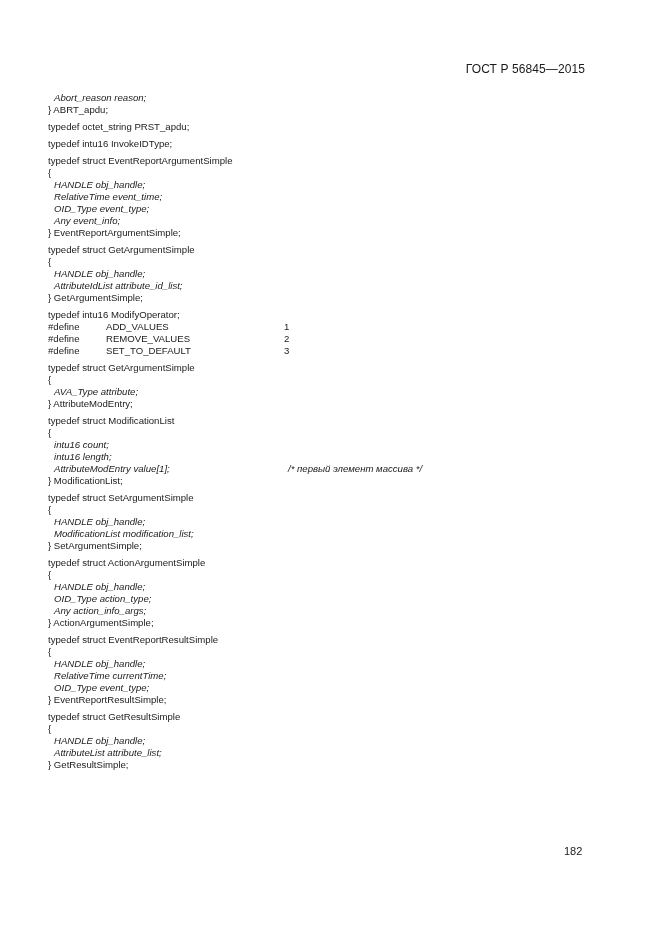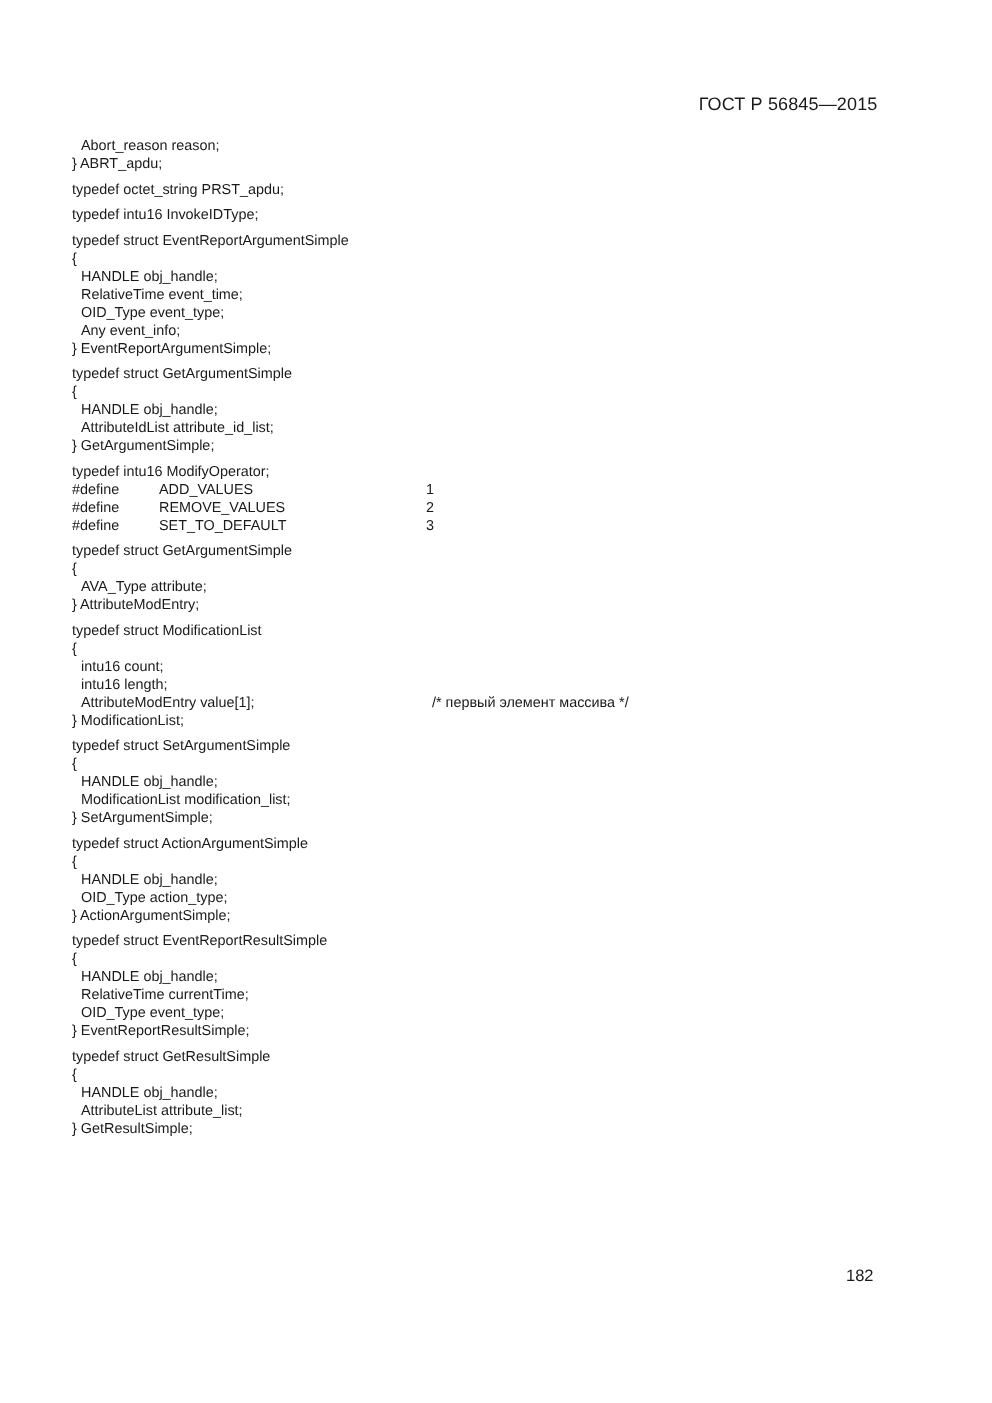--- a/index.html
+++ b/index.html
@@ -2,21 +2,21 @@
 <html><head>
 <meta charset="utf-8">
 <style>
   html, body { margin: 0; padding: 0; background: #ffffff; }
   body { width: 661px; height: 935px; position: relative; overflow: hidden;
          font-family: "Liberation Sans", sans-serif; color: #1a1a1a; }
   .header { position: absolute; top: 62px; right: 76px; font-size: 12px; font-weight: normal; letter-spacing: 0.1px; }
   .content { position: absolute; left: 48px; top: 92px; width: 560px; font-size: 9.6px; line-height: 12px; }
   .block { margin-bottom: 5px; }
   .line { white-space: pre; height: 12px; position: relative; }
-  .ind { padding-left: 6px; }
+  .ind { padding-left: 6px; font-style: italic; }
   .def-kw { display: inline-block; width: 58px; }
   .def-name { display: inline-block; width: 178px; }
   .def-val { display: inline-block; }
   .comment { position: absolute; left: 240px; top: 0; }
   .page-num { position: absolute; top: 845px; left: 564px; font-size: 11px; }
 </style>
 </head>
 <body>
 
 <div class="header">ГОСТ Р 56845—2015</div>
@@ -83,20 +83,21 @@
     <div class="line ind">HANDLE obj_handle;</div>
     <div class="line ind">ModificationList modification_list;</div>
     <div class="line">} SetArgumentSimple;</div>
   </div>
 
   <div class="block">
     <div class="line">typedef struct ActionArgumentSimple</div>
     <div class="line">{</div>
     <div class="line ind">HANDLE obj_handle;</div>
     <div class="line ind">OID_Type action_type;</div>
+    <div class="line ind">Any action_info_args;</div>
     <div class="line">} ActionArgumentSimple;</div>
   </div>
 
   <div class="block">
     <div class="line">typedef struct EventReportResultSimple</div>
     <div class="line">{</div>
     <div class="line ind">HANDLE obj_handle;</div>
     <div class="line ind">RelativeTime currentTime;</div>
     <div class="line ind">OID_Type event_type;</div>
     <div class="line">} EventReportResultSimple;</div>

